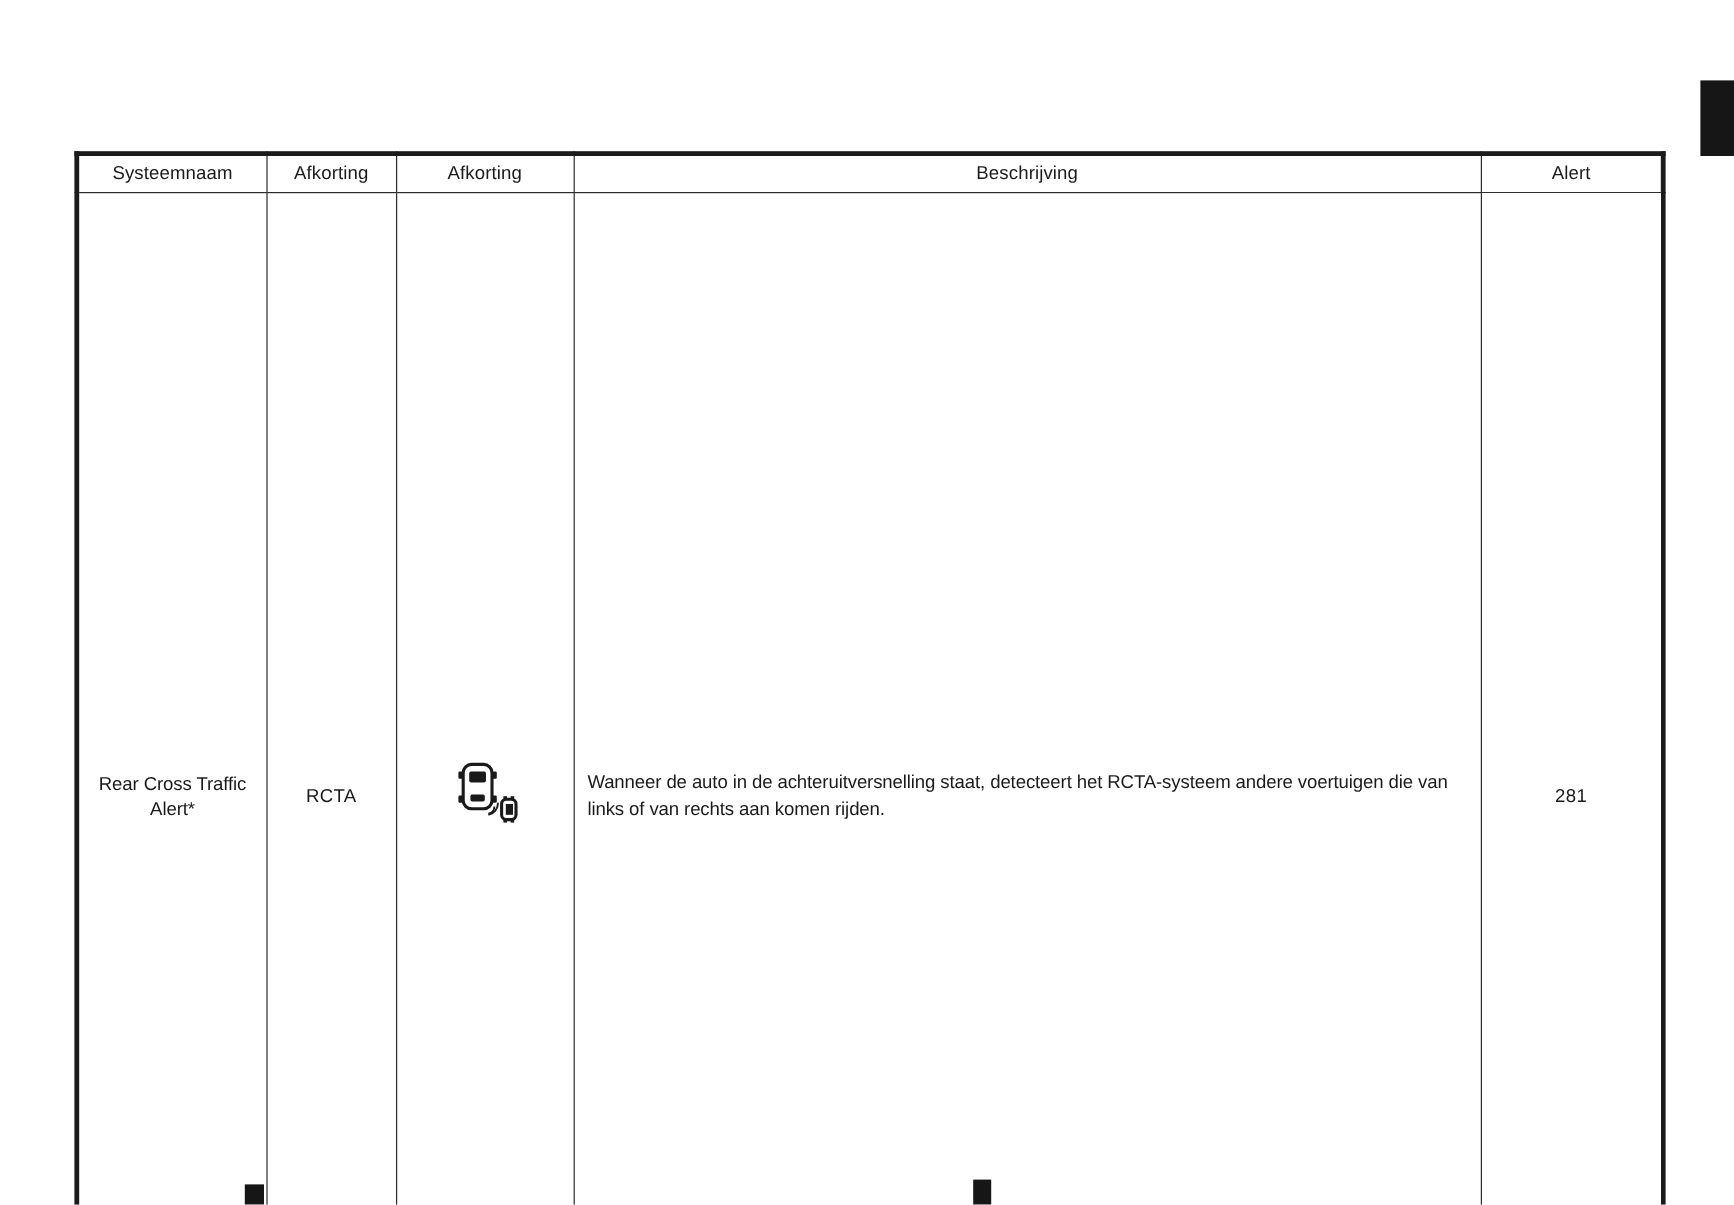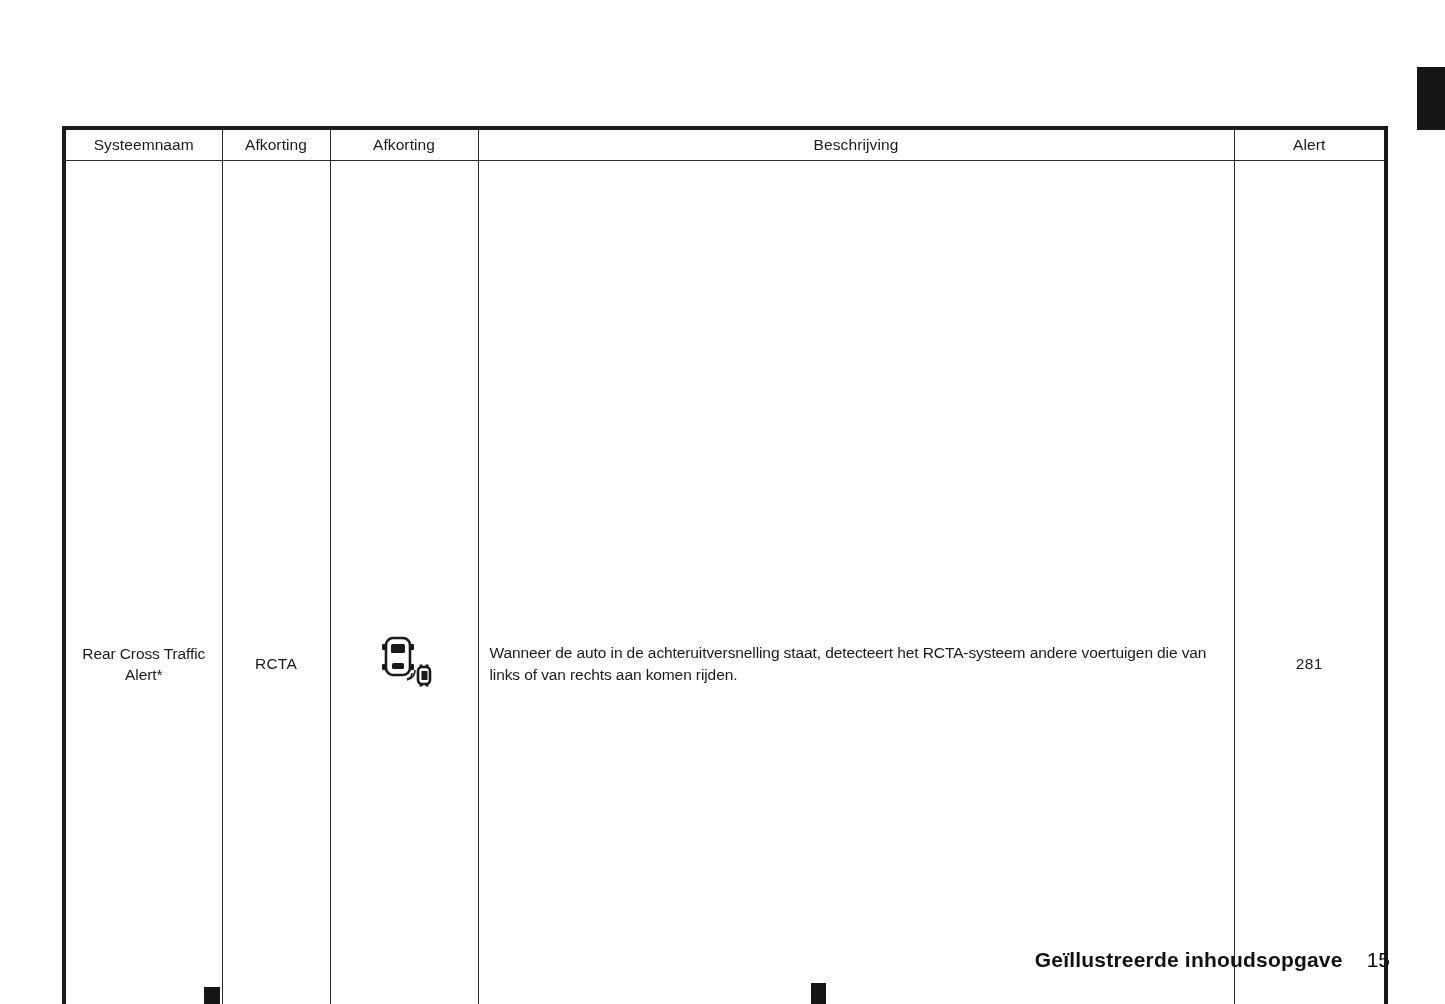--- a/index.html
+++ b/index.html
@@ -112,22 +112,18 @@
             </svg>
           </span>
         </td>
         <td class="desc">Wanneer de auto in de achteruitversnelling staat, detecteert het RCTA-systeem andere voertuigen die van links of van rechts aan komen rijden.</td>
         <td class="page">281</td>
       </tr>
 
     </tbody>
   </table>
 
-  <div class="footer">
-    <span class="footer-title">Geïllustreerde inhoudsopgave</span>
-    <span class="footer-page">15</span>
-  </div>
 
   <div class="side-tab"></div>
   <div class="mark-a"></div>
   <div class="mark-b"></div>
 
 </div>
 
 </body></html>

